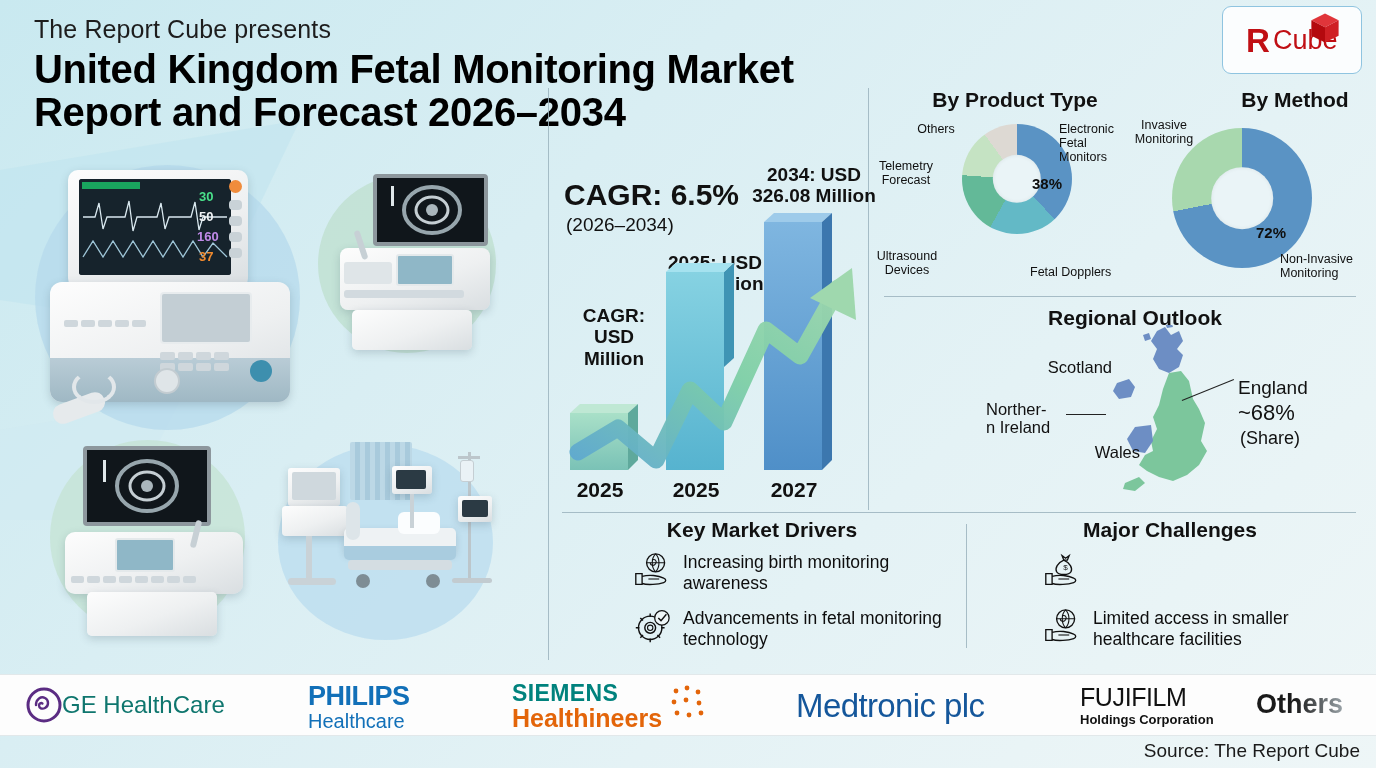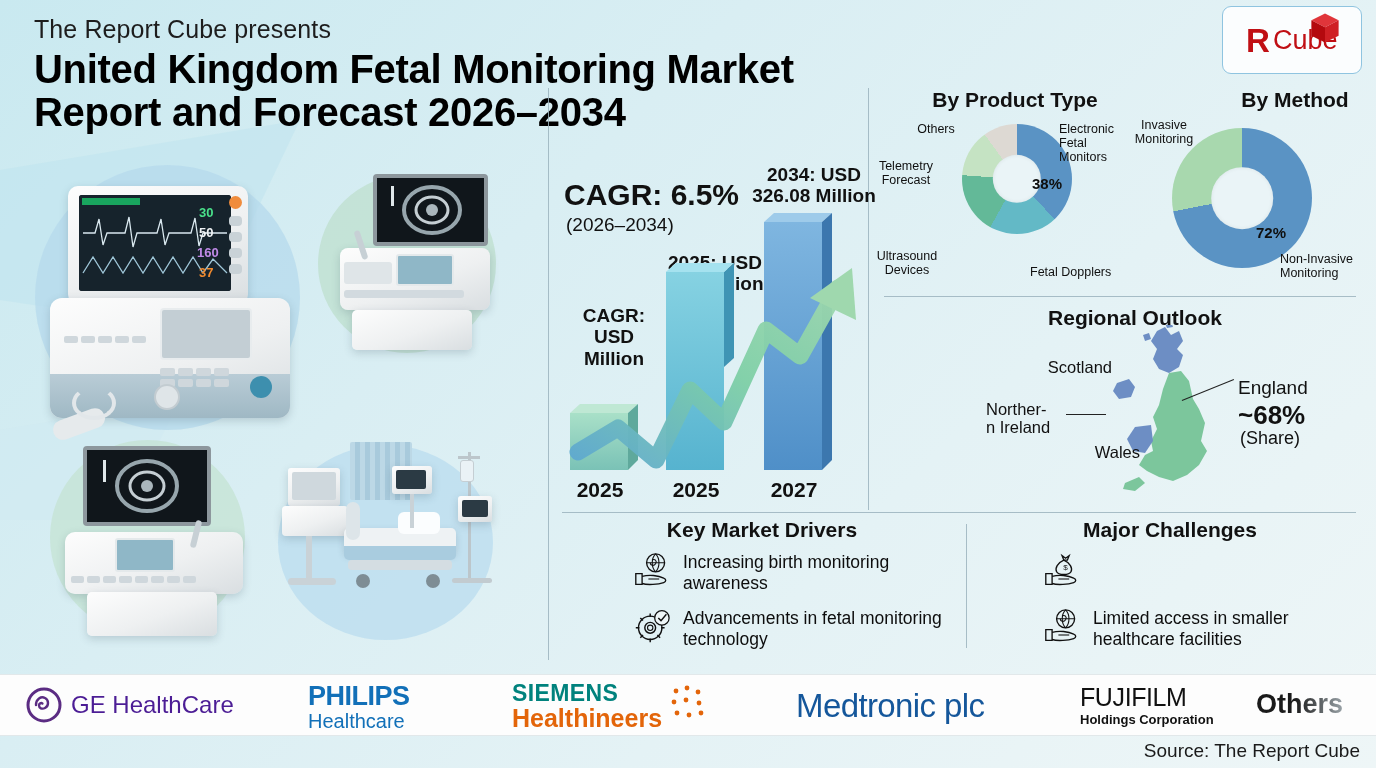--- a/index.html
+++ b/index.html
@@ -59,21 +59,21 @@
     content: ""; position: absolute; left: 50%; top: 50%; transform: translate(-50%,-50%);
     width: 44%; height: 44%; border-radius: 50%;
     background: #eaf4f7; box-shadow: 0 0 4px rgba(0,0,0,.07) inset;
   }
   .dlabel { position: absolute; font-size: 12.5px; line-height: 1.12; color: #101010; }
   .dpct { position: absolute; font-size: 15px; font-weight: 700; color: #0e0e0e; }
 
   
   .map-wrap { position: absolute; left: 1095px; top: 325px; width: 150px; height: 180px; }
   .maplbl { position: absolute; font-size: 16.5px; line-height: 1.12; }
-  .eng-pct { position: absolute; font-size: 26px; font-weight: 700; }
+  .eng-pct { position: absolute; font-size: 22px; font-weight: 400; }
   .eng-share { position: absolute; font-size: 18px; }
   .leader { position: absolute; height: 1.3px; background: #222; }
 
   
   .colhead { position: absolute; font-size: 21px; font-weight: 700; text-align: center; }
   .item { position: absolute; display: flex; align-items: flex-start; gap: 11px; }
   .item-ico { flex: 0 0 auto; width: 40px; height: 36px; }
   .item-txt { font-size: 17.5px; line-height: 1.18; color: #0d0d0d; }
 
   
@@ -127,21 +127,21 @@
   <div class="hline" style="left:562px;top:512px;width:794px"></div>
   <div class="vline" style="left:966px;top:524px;height:124px"></div>
 
   <div class="photos">
 
     <div class="blob" style="left:35px;top:25px;width:265px;height:265px;background:#b6d9ec;opacity:.75"></div>
     <div class="blob" style="left:318px;top:35px;width:178px;height:178px;background:#bfe0cf;opacity:.8"></div>
     <div class="blob" style="left:50px;top:300px;width:195px;height:195px;background:#c6e4d4;opacity:.8"></div>
     <div class="blob" style="left:278px;top:305px;width:215px;height:195px;background:#b9dcef;opacity:.75"></div>
 
-    <div class="dev" style="left:42px;top:46px;width:270px;height:265px">
+    <div class="dev" style="left:42px;top:30px;width:270px;height:265px">
       <div class="shell" style="position:absolute;left:26px;top:0;width:180px;height:118px;border-radius:10px;">
         <div class="ecg-screen" style="position:absolute;left:11px;top:9px;width:152px;height:96px;">
           <svg width="152" height="96" viewBox="0 0 152 96">
             <rect width="152" height="96" fill="#16232c"></rect>
             <rect x="3" y="3" width="58" height="7" fill="#19a55e"></rect>
             <polyline points="4,38 16,38 20,24 24,50 28,38 40,38 46,38 50,22 54,52 58,38 72,38 78,38 82,24 86,50 90,38 104,38 112,38 116,23 120,51 124,38 148,38" fill="none" stroke="#d9e8ef" stroke-width="1.3"></polyline>
             <polyline points="4,78 14,62 24,78 34,62 44,78 54,62 64,78 74,62 84,78 94,62 104,78 114,62 124,78 134,64 148,78" fill="none" stroke="#9fc6d8" stroke-width="1.3"></polyline>
             <text x="120" y="22" fill="#49e08a" font-size="13" font-family="'Liberation Sans',sans-serif" font-weight="bold">30</text>
             <text x="120" y="42" fill="#f0f3f5" font-size="13" font-family="'Liberation Sans',sans-serif" font-weight="bold">50</text>
             <text x="118" y="62" fill="#c08ae8" font-size="13" font-family="'Liberation Sans',sans-serif" font-weight="bold">160</text>
@@ -424,21 +424,21 @@
     <div class="item-txt">Limited access in smaller healthcare facilities</div>
   </div>
 
   <div class="strip">
 
     <div class="brand" style="left:26px;top:12px">
       <svg width="36" height="36" viewBox="0 0 36 36">
         <circle cx="18" cy="18" r="16" fill="none" stroke="#5b2c83" stroke-width="3"></circle>
         <path d="M10,18 c0,-6 5,-9 9,-7 c4,2 4,8 0,10 c-3,1.6 -6,0 -6,-2.5 c0,-2 2,-3 3.4,-2" fill="none" stroke="#5b2c83" stroke-width="2.4" stroke-linecap="round"></path>
       </svg>
-      <span style="font-size:24px;color:#4c1d95;margin-left:9px">GE HealthCare</span>
+      <span style="font-size:24px;color:#0f766e;">GE HealthCare</span>
     </div>
 
     <div class="brand" style="left:308px;top:6px;flex-direction:column;align-items:flex-start">
       <span style="font-size:27px;font-weight:700;color:#1270b8;letter-spacing:-.5px">PHILIPS</span>
       <span style="font-size:20px;color:#1270b8;margin-top:-2px">Healthcare</span>
     </div>
 
     <div class="brand" style="left:512px;top:5px;flex-direction:column;align-items:flex-start">
       <span style="font-size:23px;font-weight:700;color:#00827d;letter-spacing:.4px">SIEMENS</span>
       <span style="font-size:25px;font-weight:700;color:#e3650a;margin-top:-3px">Healthineers</span>

